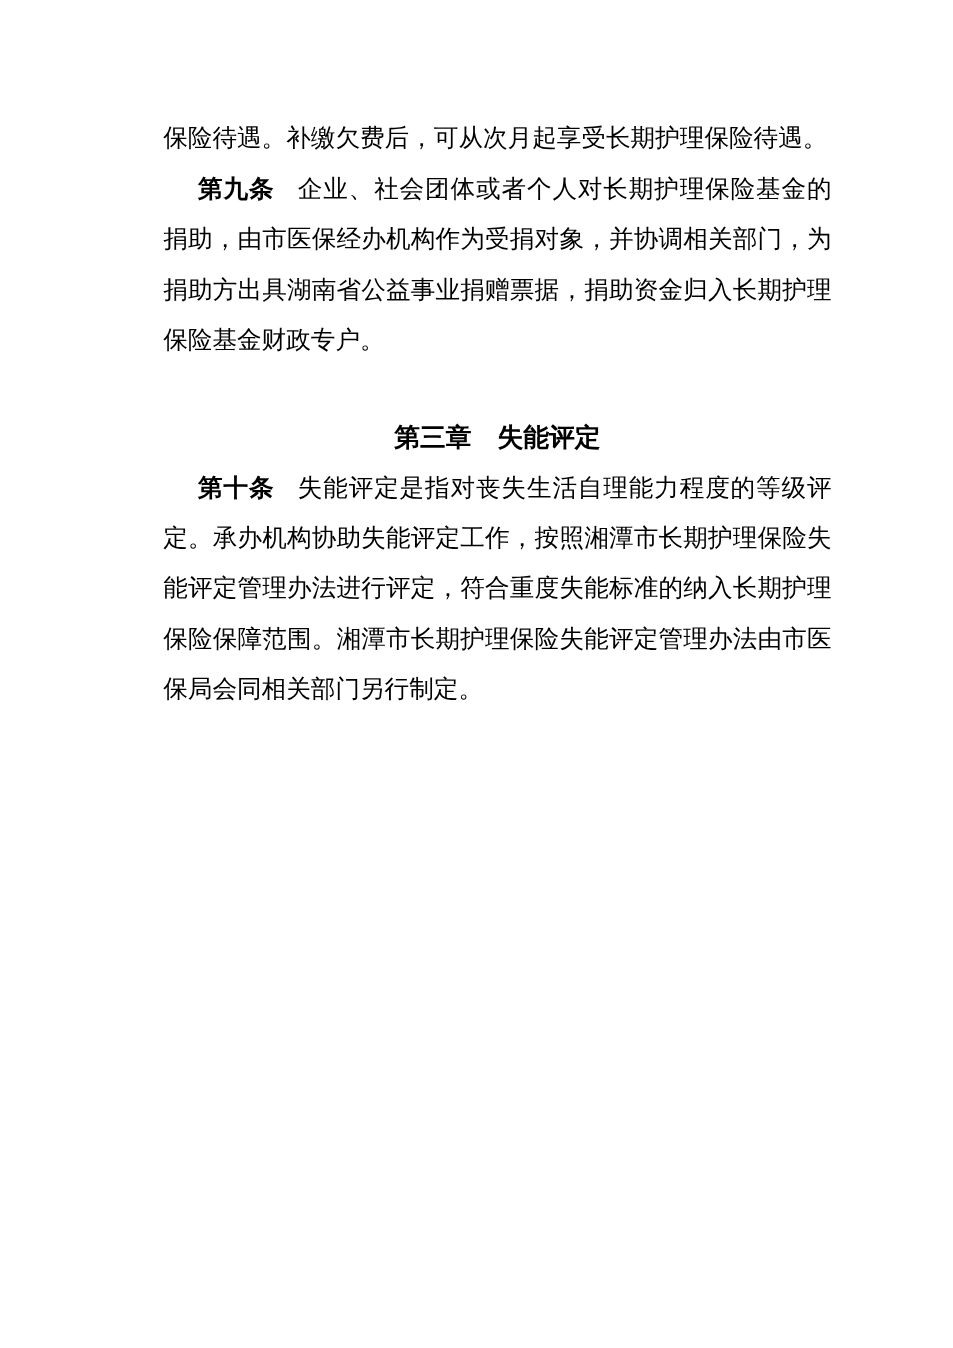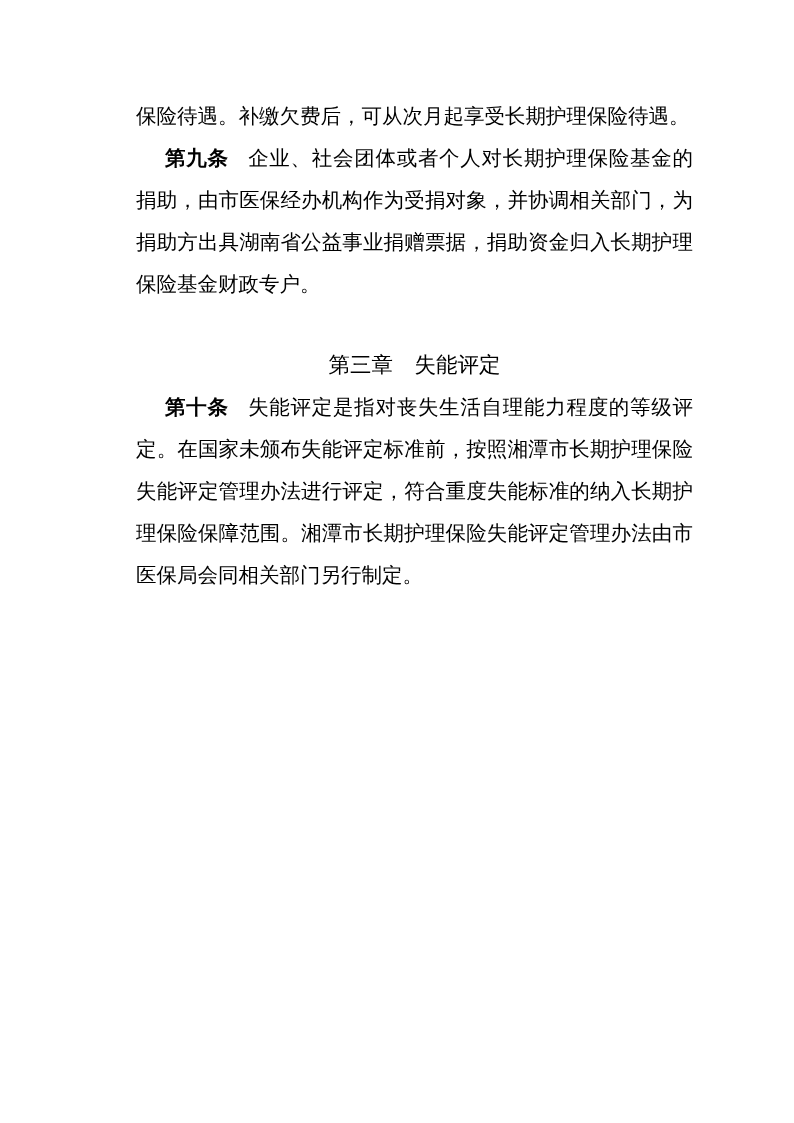--- a/index.html
+++ b/index.html
@@ -42,21 +42,21 @@
   .article-label {
     font-family: Liberation Serif, serif;
     font-weight: bold;
     margin-right: 0.95em;
   }
   .chapter {
     margin: 39px 0 0 0;
     padding: 0;
     font-size: 21.5px;
     line-height: 42px;
-    font-weight: normal;
+    font-weight: bold;
     text-align: center;
     text-indent: 0;
     font-family: "Liberation Sans", "DejaVu Sans", sans-serif;
   }
   .footer {
     position: absolute;
     left: 118px;
     top: 1010px;
     font-size: 19px;
     line-height: 30px;
@@ -71,21 +71,21 @@
 <div class="sheet">
 
   <div class="content">
 
     <p class="para no-indent">保险待遇。补缴欠费后，可从次月起享受长期护理保险待遇。</p>
 
     <p class="para indent"><b class="article-label">第九条</b><span>企业、社会团体或者个人对长期护理保险基金的捐助，由市医保经办机构作为受捐对象，并协调相关部门，为捐助方出具湖南省公益事业捐赠票据，捐助资金归入长期护理保险基金财政专户。</span></p>
 
     <h2 class="chapter">第三章　失能评定</h2>
 
-    <p class="para indent"><b class="article-label">第十条</b><span>失能评定是指对丧失生活自理能力程度的等级评定。在国家未颁布失能评定标准前，按照湘潭市长期护理保险失能评定管理办法进行评定，符合重度失能标准的纳入长期护理保险保障范围。湘潭市长期护理保险失能评定管理办法由市医保局会同相关部门另行制定。</span></p>
+    <p class="para indent"><b class="article-label">第十条</b><span>失能评定是指对丧失生活自理能力程度的等级评定。承办机构协助失能评定工作，按照湘潭市长期护理保险失能评定管理办法进行评定，符合重度失能标准的纳入长期护理保险保障范围。湘潭市长期护理保险失能评定管理办法由市医保局会同相关部门另行制定。</span></p>
 
 
 
   </div>
 
   <div class="footer">— 6 —</div>
 
 </div>
 
 </body></html>

